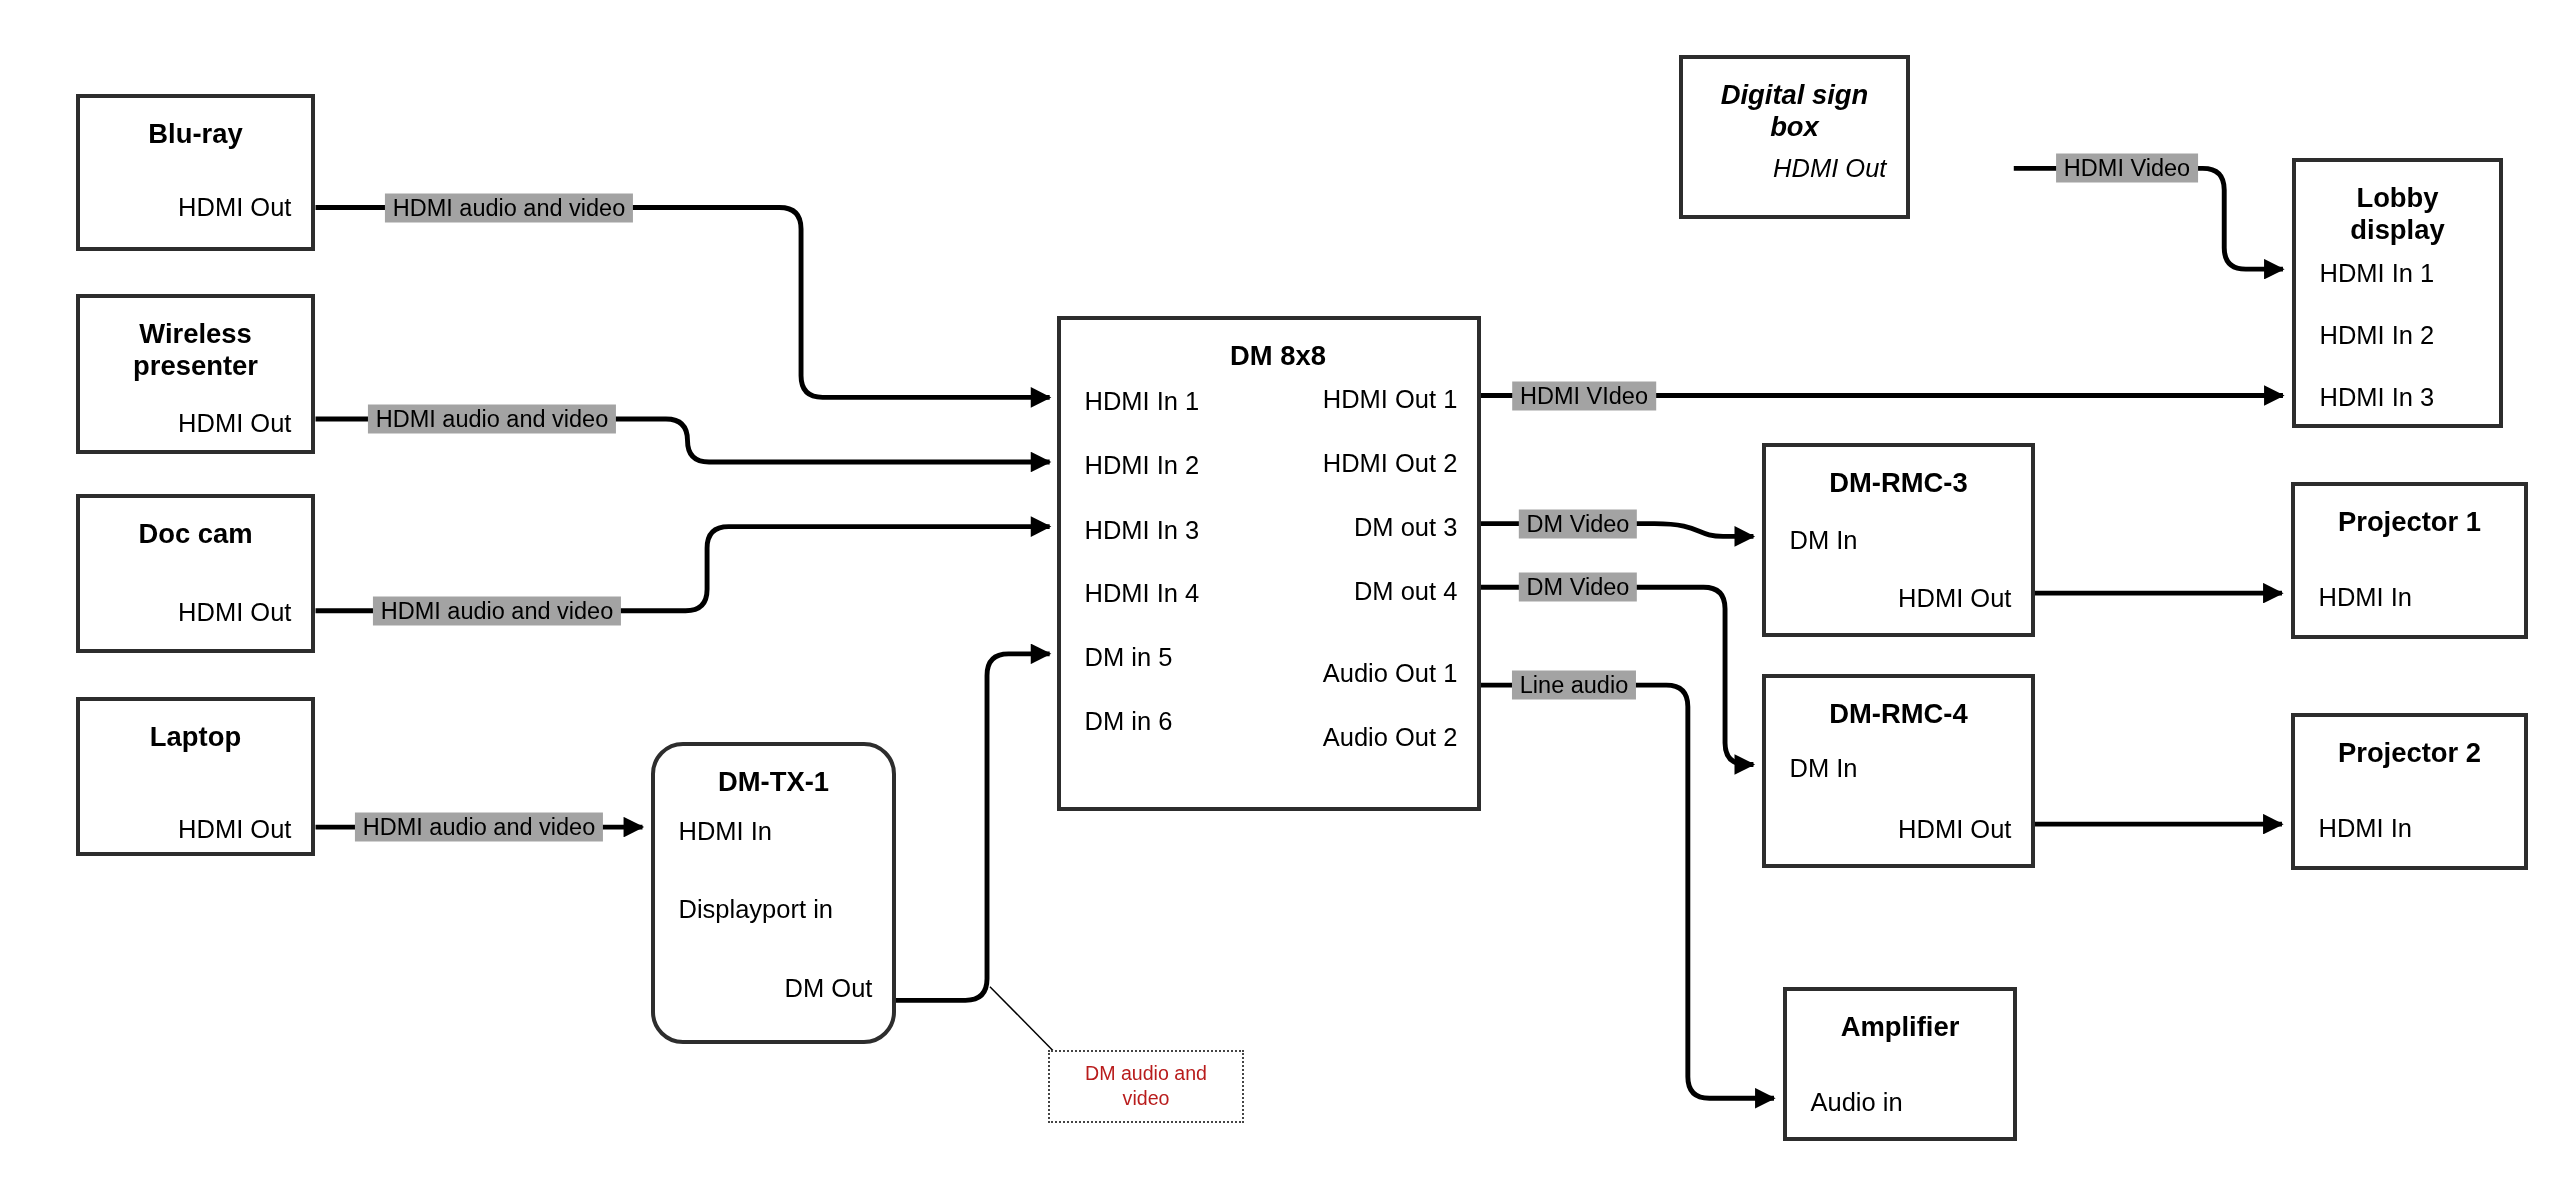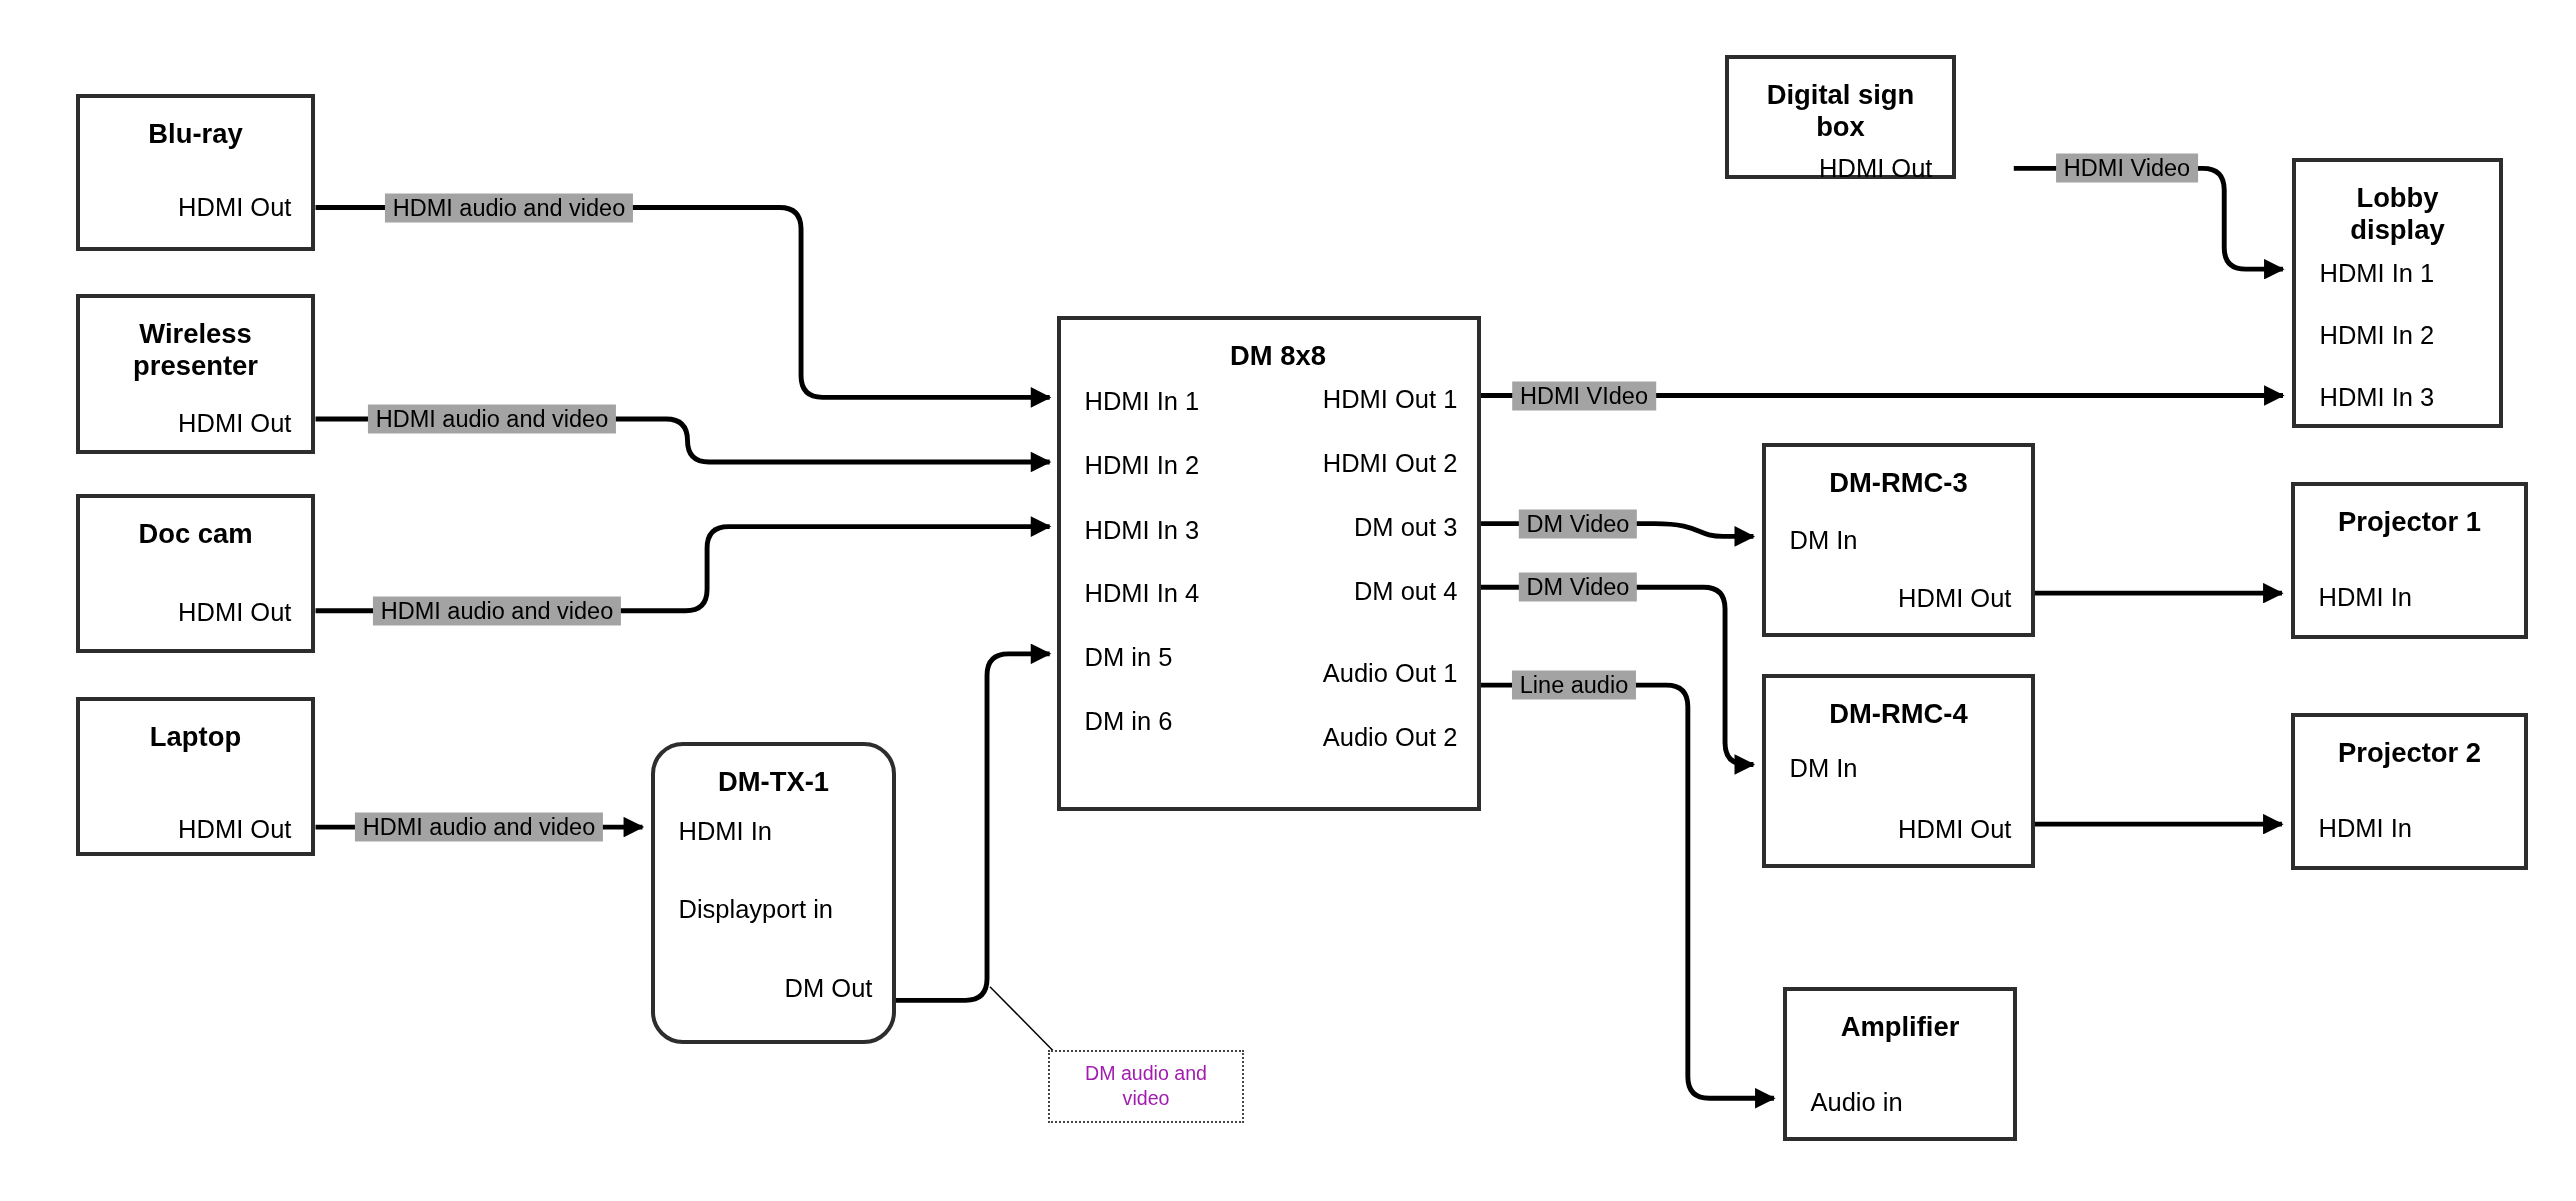--- a/index.html
+++ b/index.html
@@ -53,21 +53,21 @@
     position:absolute;
     left:1048px;top:1050px;
     width:196px;min-height:69px;
     border:2px dotted #444444;
     background:#ffffff;
     box-sizing:border-box;
     text-align:center;
     font-size:19.6px;
     line-height:25.5px;
     padding:8.8px 9.8px;
-    color:#a21caf;
+    color:#b91c1c;
   }
 </style>
 </head>
 <body>
 
 <div class="canvas">
 
   <svg class="wires" width="2576" height="1201" viewBox="0 0 2631 1227" fill="none" xmlns="http://www.w3.org/2000/svg">
     <defs>
       <marker id="arrow" viewBox="0 0 10 10" refX="9.2" refY="5" markerWidth="5.2" markerHeight="4.2" orient="auto-start-reverse">
@@ -140,21 +140,21 @@
     <div class="port left" style="top:322px;">DM in 5</div>
     <div class="port left" style="top:386px;">DM in 6</div>
     <div class="port right" style="top:64px;">HDMI Out 1</div>
     <div class="port right" style="top:128px;">HDMI Out 2</div>
     <div class="port right" style="top:192px;">DM out 3</div>
     <div class="port right" style="top:256px;">DM out 4</div>
     <div class="port right" style="top:338px;">Audio Out 1</div>
     <div class="port right" style="top:402px;">Audio Out 2</div>
   </div>
 
-  <div class="node" style="left:1725px;top:55px;width:231px;height:124px;">
+  <div class="node" style="left:1679px;top:55px;width:231px;height:164px;font-style:italic;">
     <span class="title narrow-170">Digital sign box</span>
     <div class="port right" style="top:94px;">HDMI Out</div>
   </div>
 
   <div class="node" style="left:2292px;top:158px;width:211px;height:270px;">
     <span class="title narrow-130">Lobby display</span>
     <div class="port left" style="top:96px;">HDMI In 1</div>
     <div class="port left" style="top:158px;">HDMI In 2</div>
     <div class="port left" style="top:220px;">HDMI In 3</div>
   </div>

